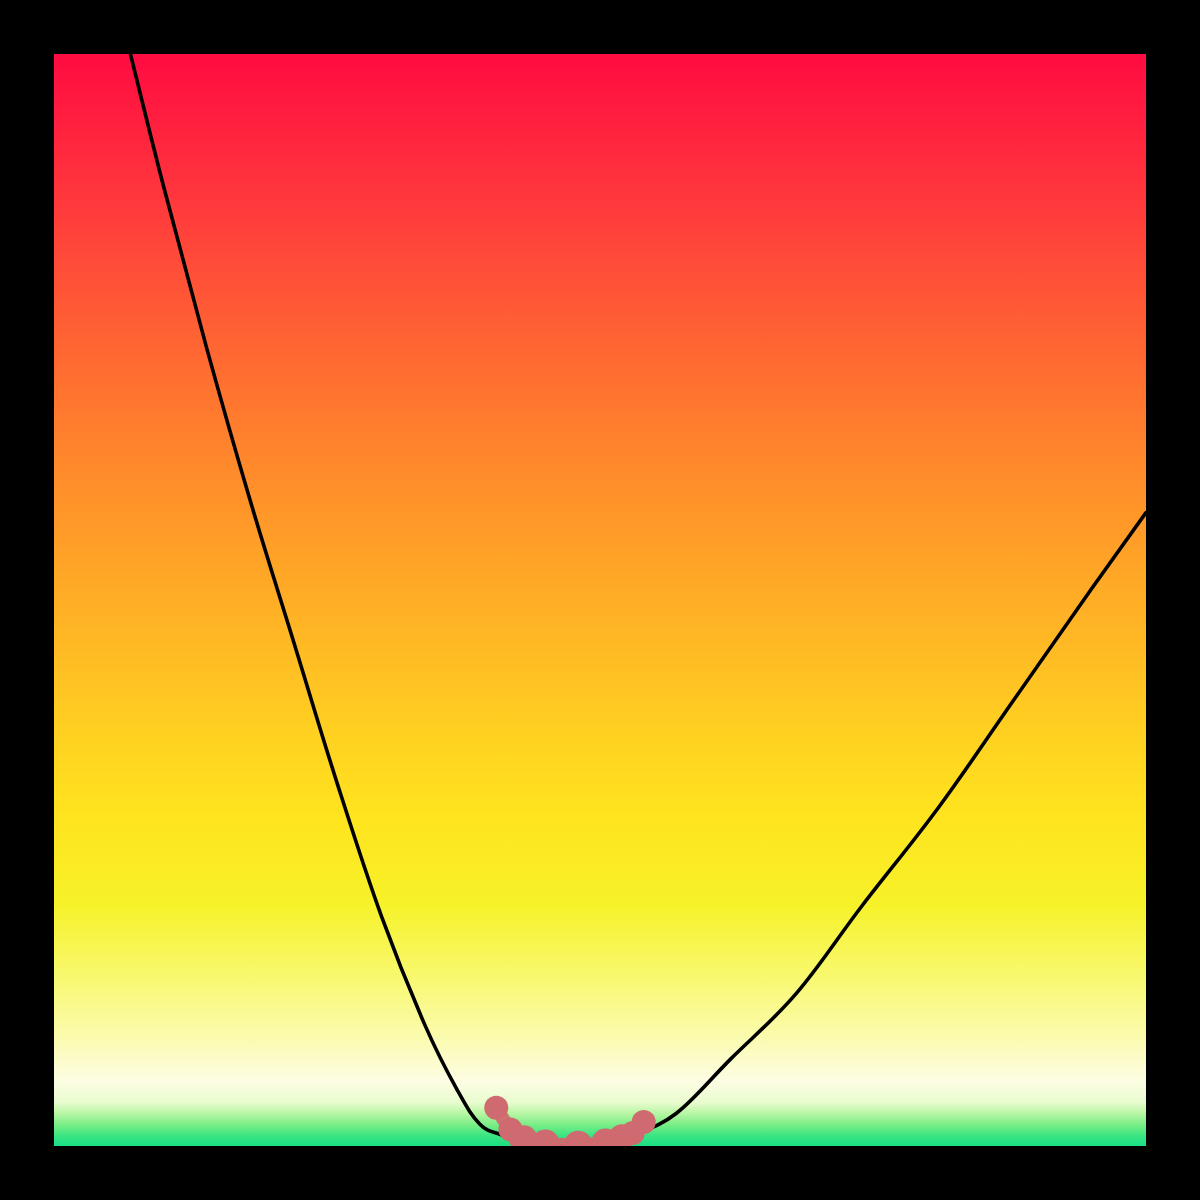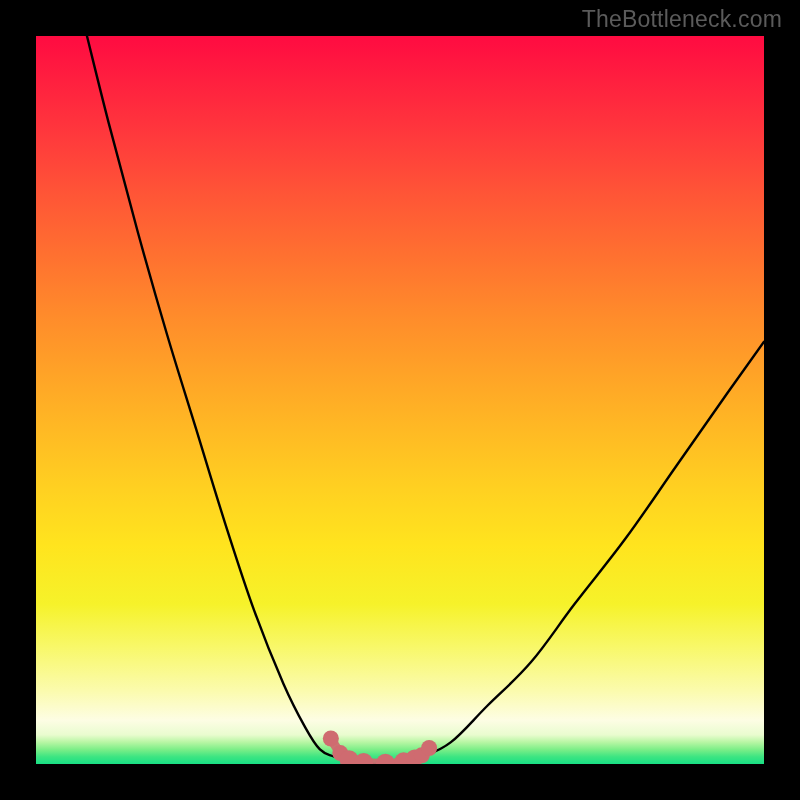--- a/index.html
+++ b/index.html
@@ -84,14 +84,13 @@
           <circle cx="313.04" cy="723.63" r="9.46" fill="#cf6b70"></circle>
           <circle cx="327.60" cy="726.54" r="9.46" fill="#cf6b70"></circle>
           <circle cx="349.44" cy="727.27" r="9.46" fill="#cf6b70"></circle>
           <circle cx="367.64" cy="725.82" r="9.46" fill="#cf6b70"></circle>
           <circle cx="378.56" cy="722.18" r="8.74" fill="#cf6b70"></circle>
           <circle cx="385.84" cy="719.26" r="8.01" fill="#cf6b70"></circle>
           <circle cx="393.12" cy="711.98" r="8.01" fill="#cf6b70"></circle>
         </g>
     </svg>
   </div>
-  <div class="watermark">TheBottleneck.com</div>
 </div>
 
 </body></html>

